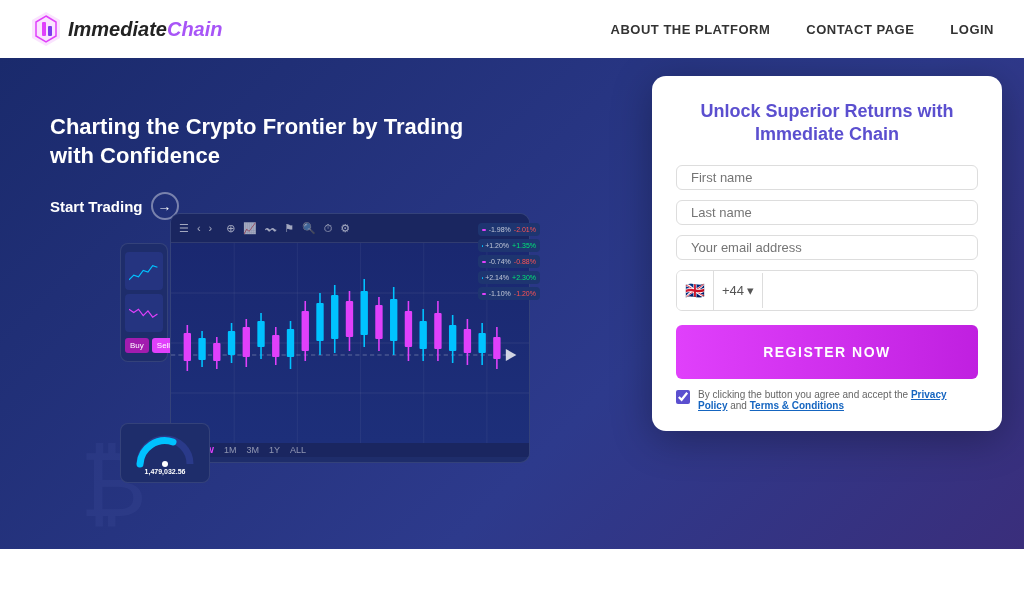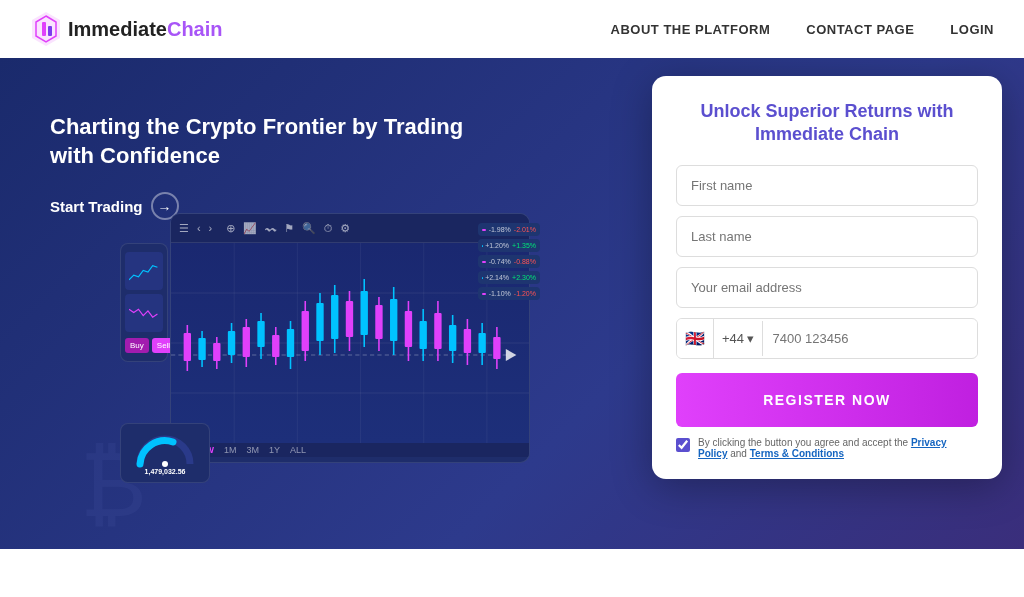--- a/index.html
+++ b/index.html
@@ -19,20 +19,21 @@
       justify-content: space-between;
       padding: 0 30px;
       height: 58px;
       position: relative;
       z-index: 10;
     }
     .logo {
       display: flex;
       align-items: center;
       gap: 6px;
+      font-style: italic;
     }
     .logo-icon {
       width: 32px;
       height: 38px;
     }
     .nav-links {
       display: flex;
       align-items: center;
       gap: 36px;
     }
@@ -295,21 +296,21 @@
     .form-title {
       text-align: center;
       font-size: 18px;
       font-weight: 700;
       color: #5b4fcf;
       margin-bottom: 18px;
       line-height: 1.3;
     }
     .form-input {
       width: 100%;
-      padding: 12px 14px;
+      padding: 4px 14px;
       border: 1px solid #ddd;
       border-radius: 6px;
       font-size: 13px;
       color: #a16207;
       margin-bottom: 10px;
       outline: none;
       background: #fff;
     }
     .phone-row {
       display: flex;
@@ -626,21 +627,20 @@
       <input class="form-input" type="text" placeholder="Last name" style="">
       <input class="form-input" type="email" placeholder="Your email address" style="">
       <div class="phone-row">
         <div class="phone-flag">
           <span class="flag">🇬🇧</span>
         </div>
         <div class="phone-code">
           <span>+44</span>
           <span>▾</span>
         </div>
-        <input class="phone-input" type="tel" placeholder="7400 123456" style="">
       </div>
       <button class="register-btn">REGISTER NOW</button>
       <div class="terms-row">
         <input type="checkbox" class="terms-check" checked="" style="">
         <span>
           <span>By clicking the button you agree and accept the </span><a class="terms-link">Privacy Policy</a><span> and </span><a class="terms-link">Terms &amp; Conditions</a>
         </span>
       </div>
     </div>
   </div>

